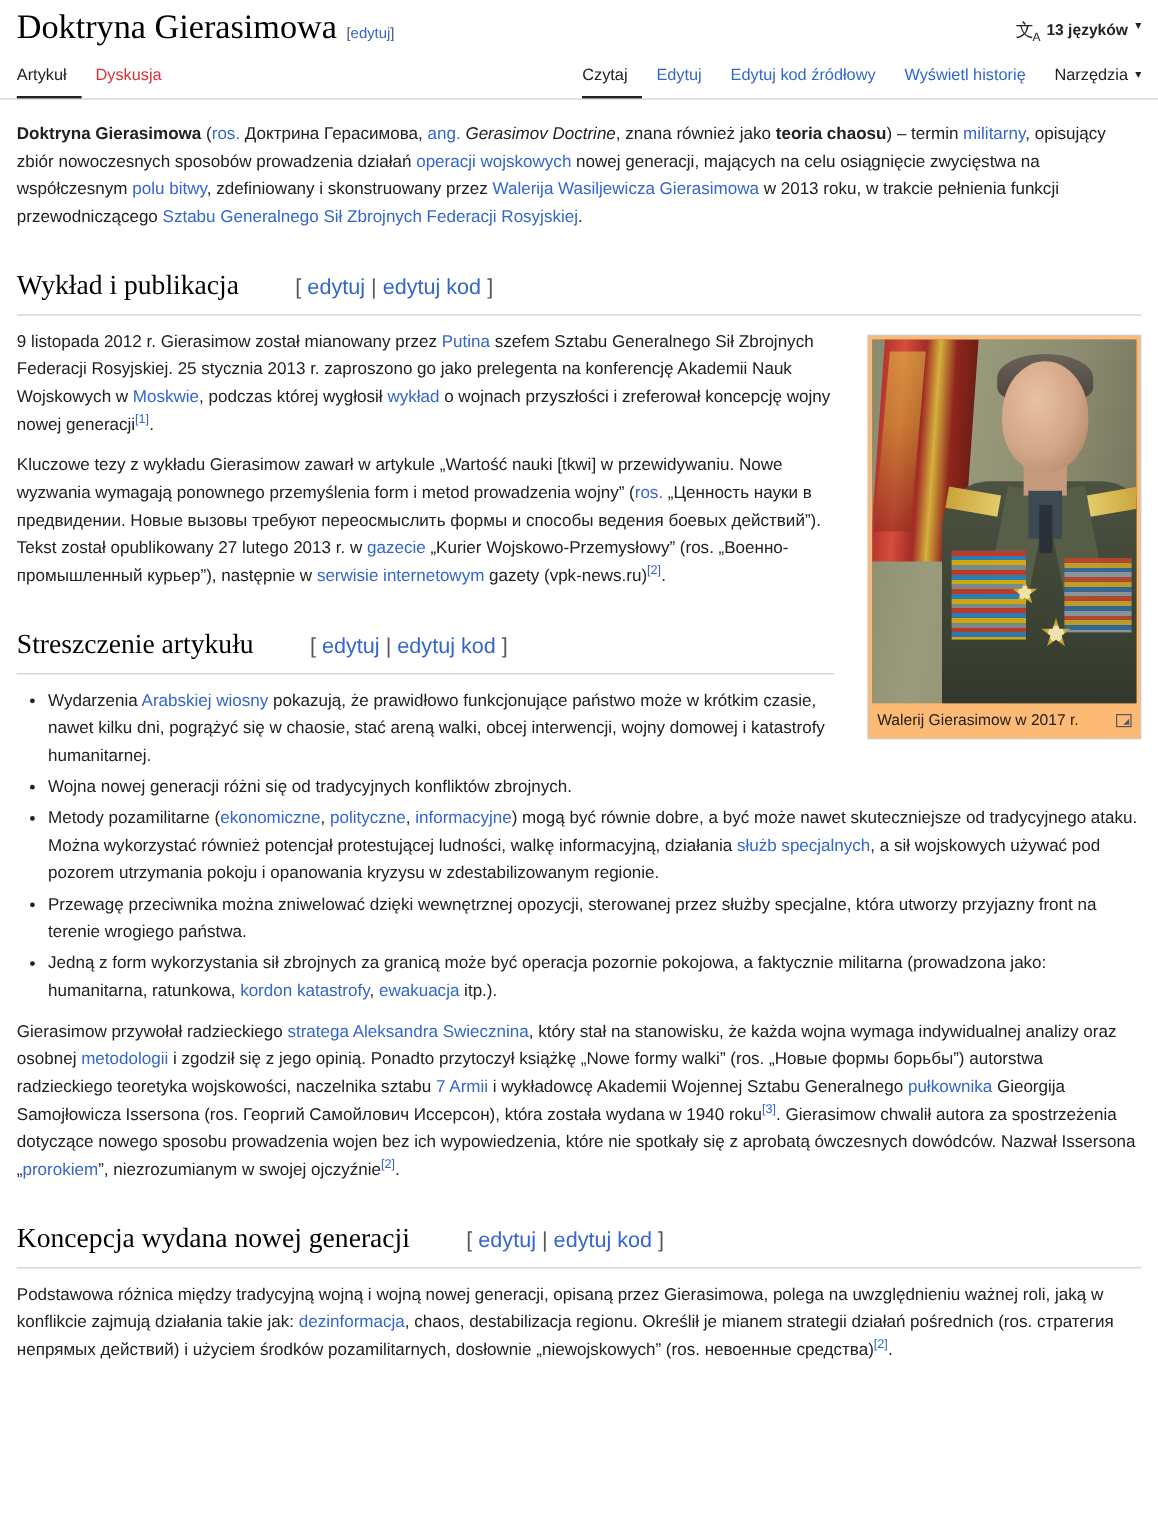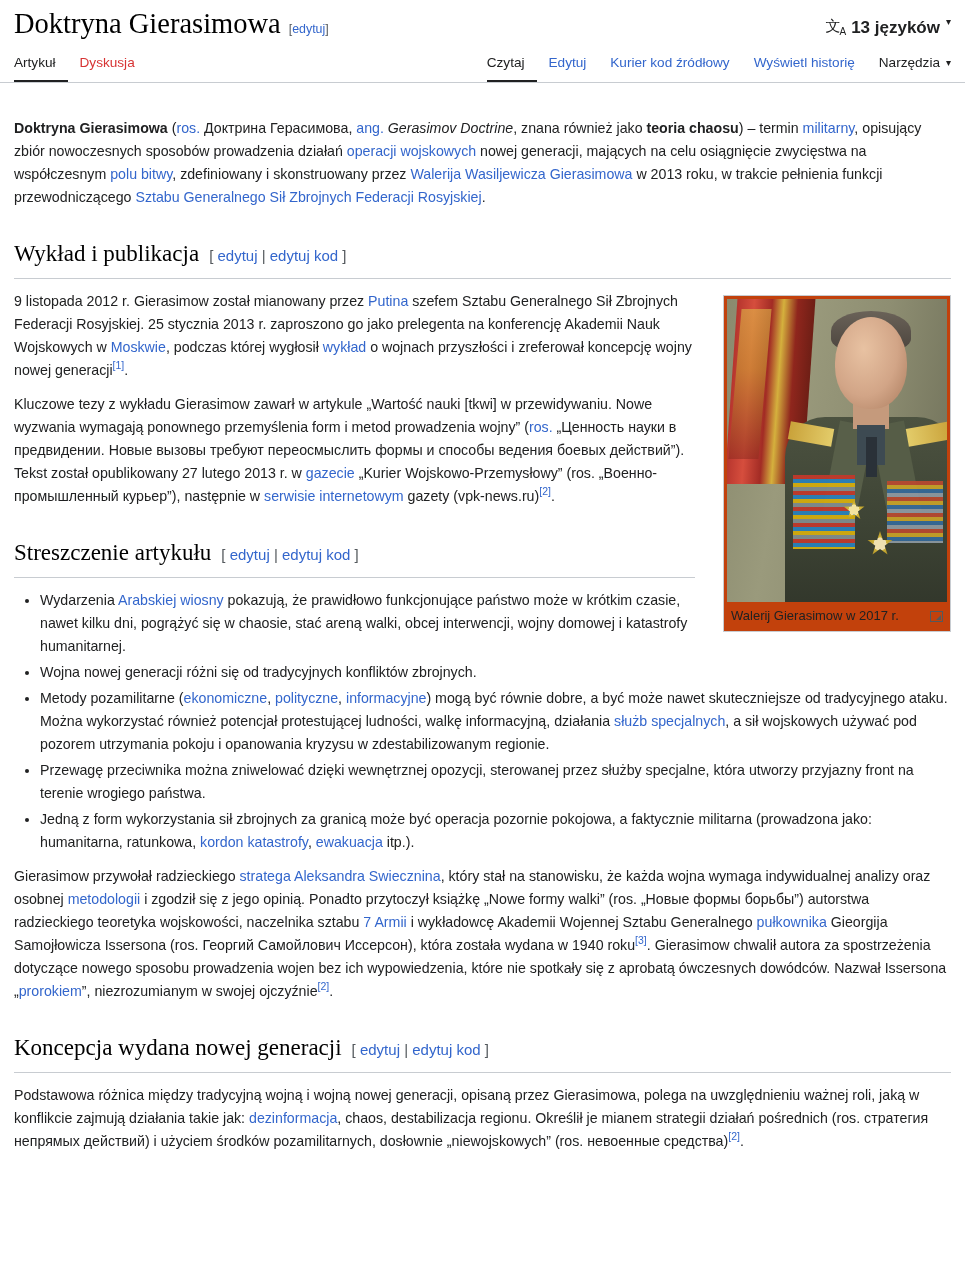--- a/index.html
+++ b/index.html
@@ -47,21 +47,21 @@
     font-size: 13.4px;
     color: #202122;
     padding-top: 8px;
     white-space: nowrap;
   }
   .lang-icon {
     font-size: 15px;
     color: #202122;
     letter-spacing: -1px;
   }
-  .lang-count { font-weight: bold; font-size: 17px; }
+  .lang-count { font-weight: bold; font-size: 13px; }
   .chev { font-size: 10px; color: #202122; }
   
   .tabbar {
     display: flex;
     align-items: flex-end;
     justify-content: space-between;
     border-bottom: 1px solid #c8ccd1;
     padding: 0 14px;
     margin-top: 6px;
     height: 33px;
@@ -77,51 +77,52 @@
   .tab.current {
     color: #202122;
     border-bottom: 2px solid #202122;
     padding-bottom: 6px;
   }
   .tab.new { color: #d73333; }
   .tab.tools { color: #202122; display: flex; align-items: center; gap: 6px; padding-right: 0; }
   
   .content { padding: 0 14px 20px 14px; }
   p { margin: 11px 0 0 0; }
-  p.first { margin-top: 34px; }
+  p.first { margin-top: 18px; }
   h2 {
     font-family: "Liberation Serif", serif;
     font-size: 23px;
     font-weight: normal;
     color: #000;
     margin: 26px 0 0 0;
     padding-bottom: 6px;
     border-bottom: 1px solid #c8ccd1;
     display: flex;
     align-items: baseline;
     gap: 10px;
   }
   h2 .sec-edit {
     font-family: "Liberation Sans", sans-serif;
-    font-size: 15px;
+    font-size: 18px;
     color: #3366cc;
     white-space: nowrap;
+    margin-left: 37px;
   }
   h2 .sec-edit .brk, h2 .sec-edit .sep { color: #54595d; }
   sup.ref { font-size: 10.5px; vertical-align: super; line-height: 0; }
   ul.bullets { margin: 11px 0 0 0; padding-left: 26px; }
   ul.bullets li { margin: 3px 0 3px 0; }
   ul.bullets li::marker { color: #202122; }
   
   .thumb {
     float: right;
     width: 228px;
     margin: 16px 0 10px 28px;
     border: 1px solid #c8ccd1;
-    background: #c2410c;
+    background: #fdba74;
     padding: 3px;
   }
   .thumb .imgbox {
     width: 220px;
     height: 303px;
     position: relative;
     overflow: hidden;
     background: #6d6f57;
   }
   .thumb .caption {
@@ -255,21 +256,21 @@
 </div>
 
 <div class="tabbar">
   <div class="tabs-left">
     <div class="tab current">Artykuł</div>
     <div class="tab new">Dyskusja</div>
   </div>
   <div class="tabs-right">
     <div class="tab current">Czytaj</div>
     <div class="tab">Edytuj</div>
-    <div class="tab">Kurier kod źródłowy</div>
+    <div class="tab">Edytuj kod źródłowy</div>
     <div class="tab">Wyświetl historię</div>
     <div class="tab tools">
         <span>Narzędzia</span>
         <span class="chev">▾</span>
       </div>
   </div>
 </div>
 
 <div class="content">
 

